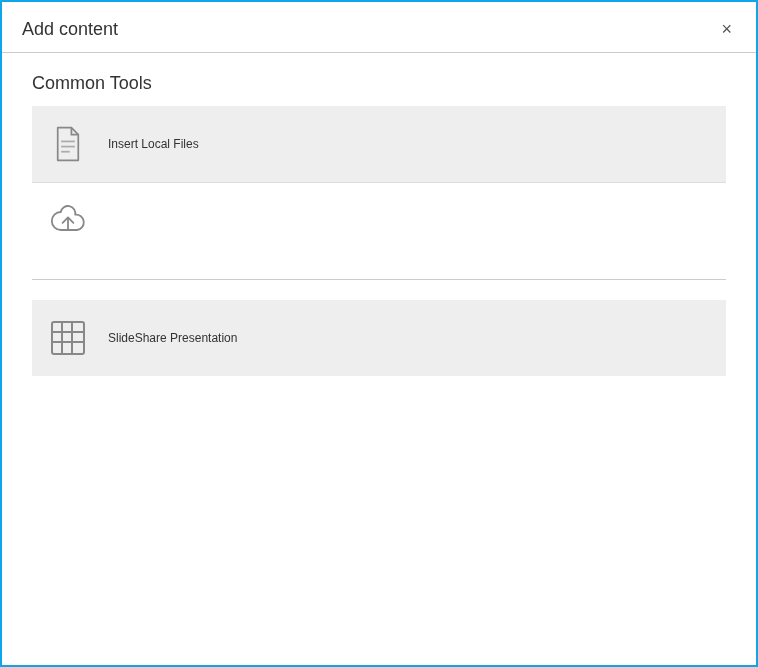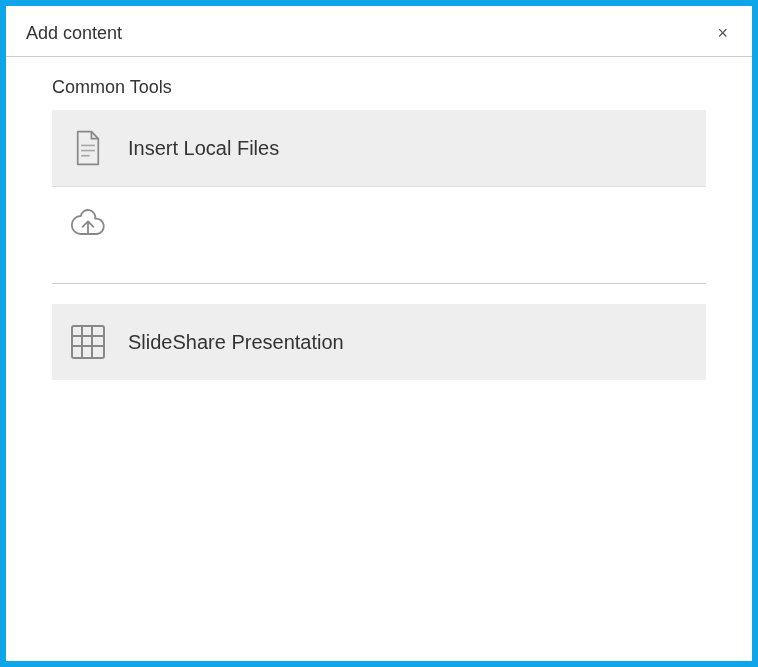--- a/index.html
+++ b/index.html
@@ -14,21 +14,21 @@
       display: flex;
       justify-content: center;
       align-items: center;
       min-height: 100vh;
     }
 
     .dialog {
       width: 758px;
       min-height: 667px;
       background: #ffffff;
-      border: 6px solid #0ea5e9;
+      border: 2px solid #0ea5e9;
       box-shadow: 0 2px 10px rgba(0,0,0,0.2);
       display: flex;
       flex-direction: column;
     }
 
     .dialog-header {
       display: flex;
       align-items: center;
       justify-content: space-between;
       padding: 16px 20px 12px 20px;
@@ -45,21 +45,21 @@
       background: none;
       border: none;
       cursor: pointer;
       font-size: 18px;
       color: #555555;
       line-height: 1;
       padding: 2px 4px;
     }
 
     .dialog-body {
-      padding: 20px 46px;
+      padding: 20px 30px;
       flex: 1;
     }
 
     .section-title {
       font-size: 18px;
       font-weight: normal;
       color: #333333;
       margin-bottom: 12px;
     }
 
@@ -93,21 +93,21 @@
       width: 40px;
       height: 40px;
       margin-right: 20px;
       flex-shrink: 0;
       display: flex;
       align-items: center;
       justify-content: center;
     }
 
     .tool-label {
-      font-size: 20px;
+      font-size: 12px;
       color: #333333;
     }
 
     
     svg {
       width: 36px;
       height: 36px;
     }
   </style>
 </head>

